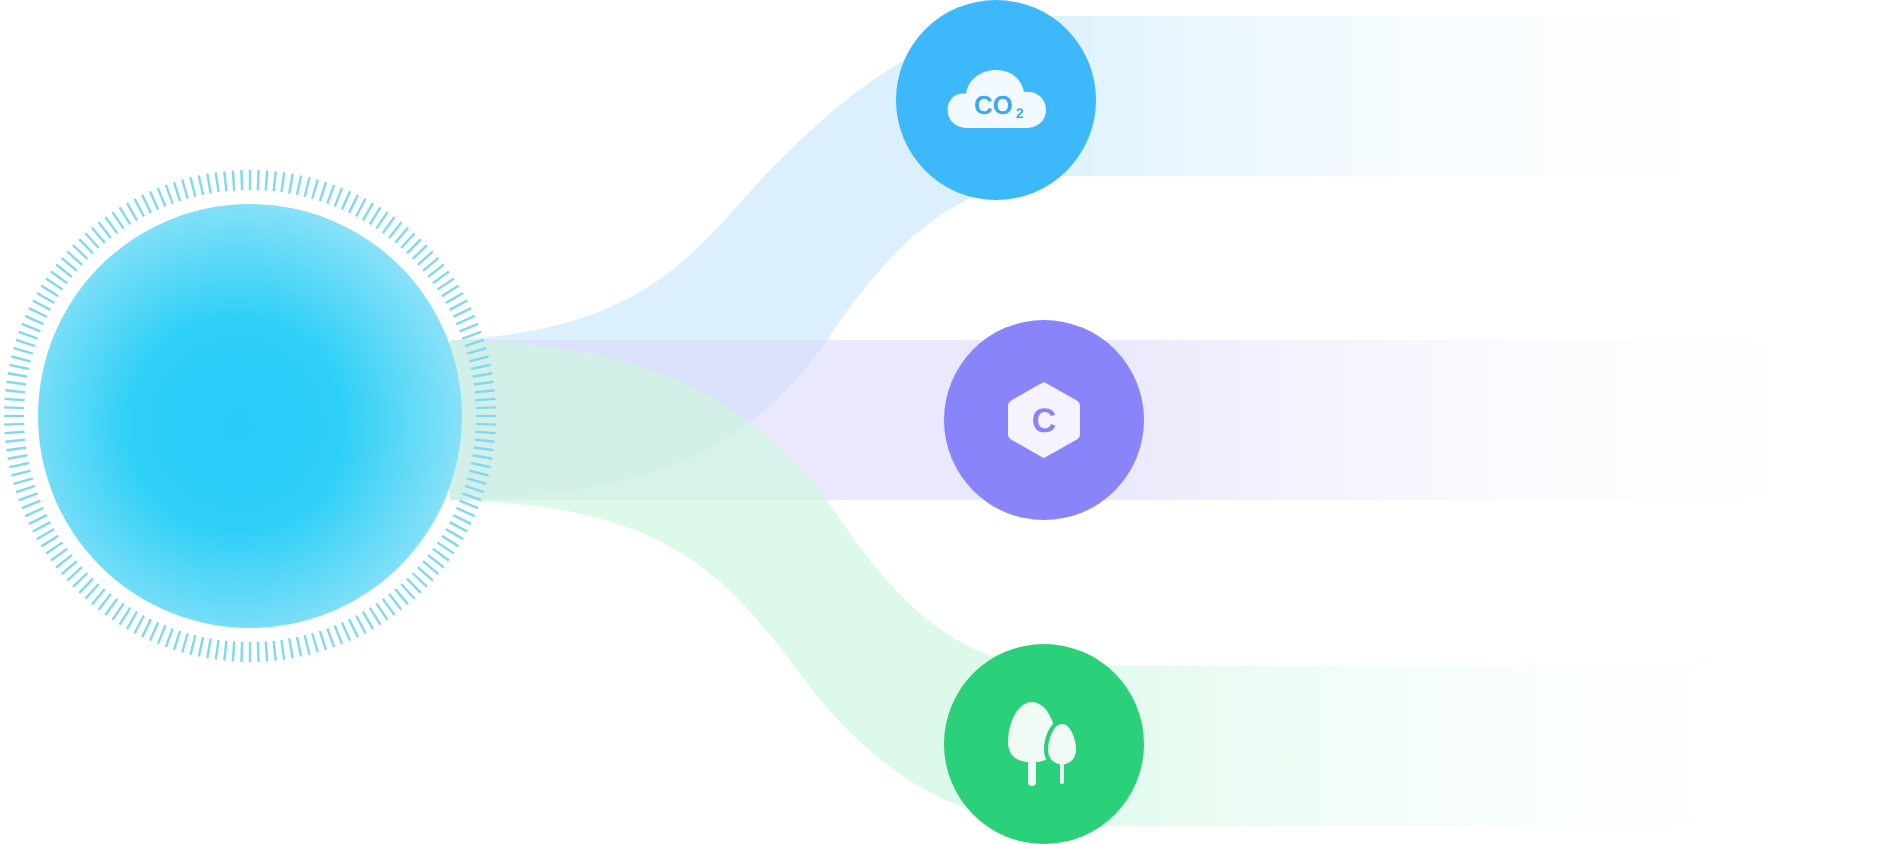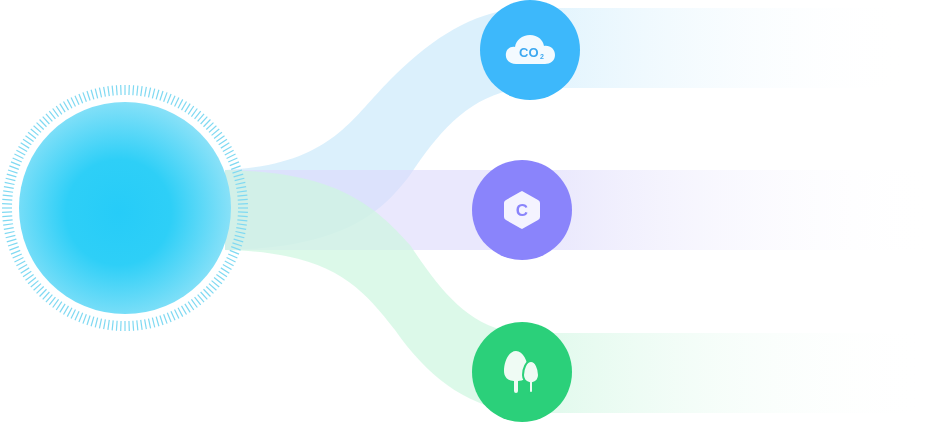--- a/index.html
+++ b/index.html
@@ -223,21 +223,21 @@
       <line x1="236.2832760903795" y1="188.37775592363687" x2="246.13135362050159" y2="186.64127414696756" stroke="#7FD9F2" stroke-width="1.2"></line>
       <line x1="236.90029176779746" y1="192.27343959151256" x2="246.80297245521314" y2="190.8817085819119" stroke="#7FD9F2" stroke-width="1.2"></line>
       <line x1="237.38097417661487" y1="196.18828365075507" x2="247.3261931302976" y2="195.1429990180785" stroke="#7FD9F2" stroke-width="1.2"></line>
       <line x1="237.72473767936015" y1="200.1175184669138" x2="247.70037818195837" y2="199.41995372947255" stroke="#7FD9F2" stroke-width="1.2"></line>
       <line x1="237.9311634531578" y1="204.0563568726174" x2="247.92507172334876" y2="203.7073619055924" stroke="#7FD9F2" stroke-width="1.2"></line>
     </g>
 
   <circle cx="125" cy="208" r="106" fill="url(#sphereGrad)"></circle>
 </svg>
 
-<div class="node" style="left:480px; top:0px; background:#3DB8FB;">
+<div class="node" style="left:448px; top:0px; background:#3DB8FB;">
   <svg width="56" height="40" viewBox="0 0 56 40">
     <path d="M14 34 C6 34 3 28 4 23 C5 18 10 16 13 17 C14 10 20 5 28 5 C36 5 41 10 42 16 C48 15 53 19 53 25 C53 31 48 34 43 34 Z" fill="#F3FAFF"></path>
     <text class="cloud-label" x="17" y="27" font-size="13" fill="#3DA8F0">CO</text>
     <text class="cloud-label" x="38" y="29" font-size="7" fill="#3DA8F0">2</text>
   </svg>
 </div>
 
 <div class="node" style="left:472px; top:160px; background:#8A84FB;">
   <svg width="44" height="44" viewBox="0 0 44 44">
     <path d="M22 3 L38 12 Q40 13 40 15 L40 29 Q40 31 38 32 L22 41 Q22 41 20 40 L6 32 Q4 31 4 29 L4 15 Q4 13 6 12 L20 4 Q22 3 22 3 Z" fill="#F4F3FF"></path>

